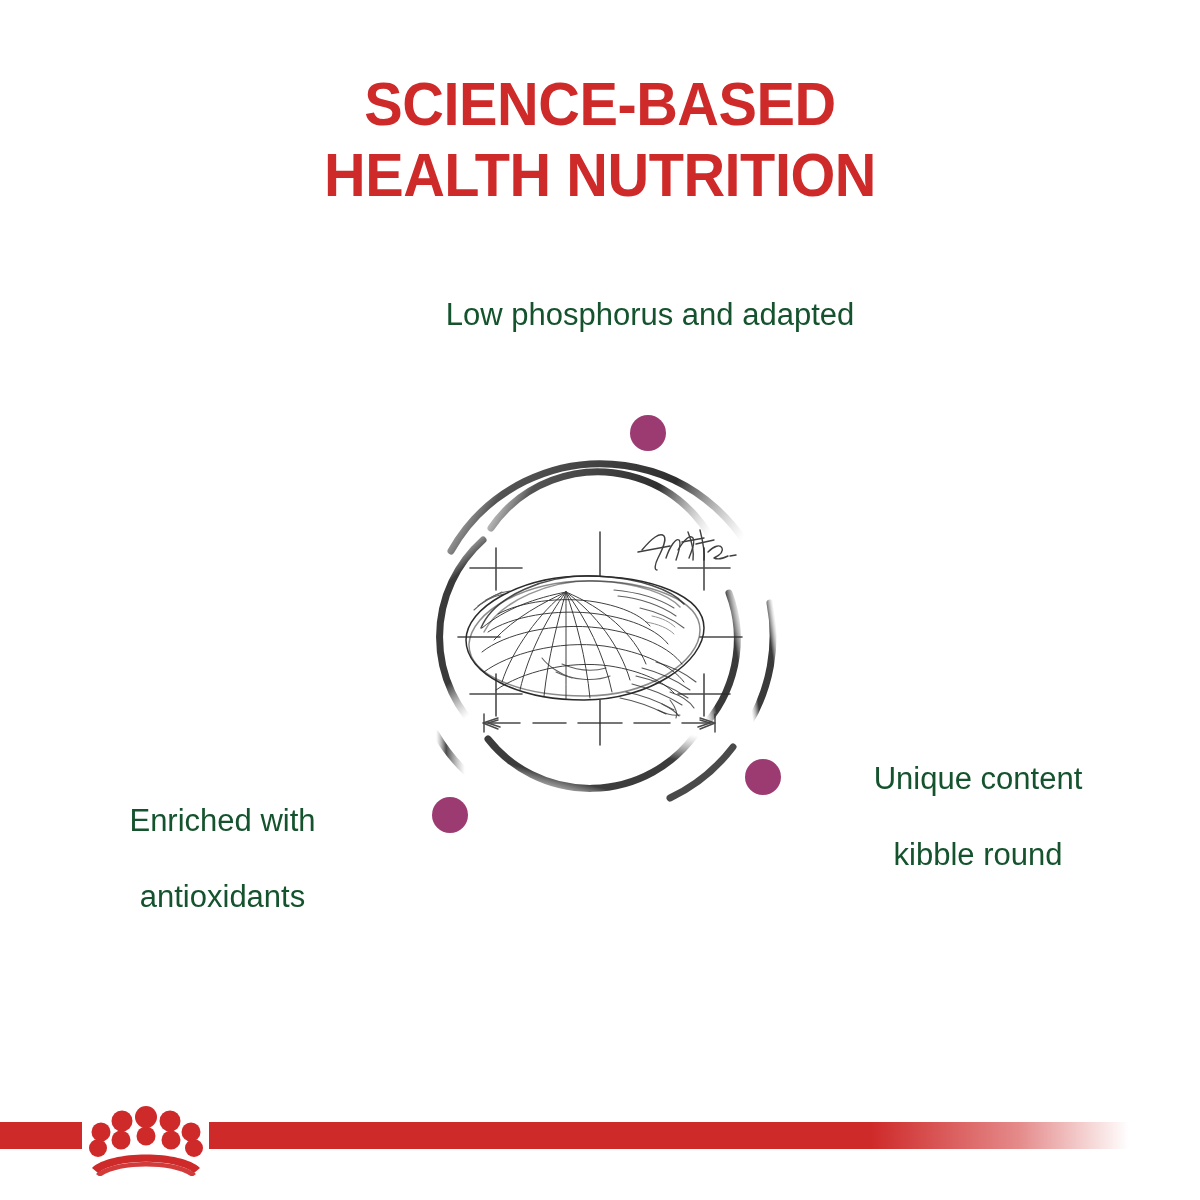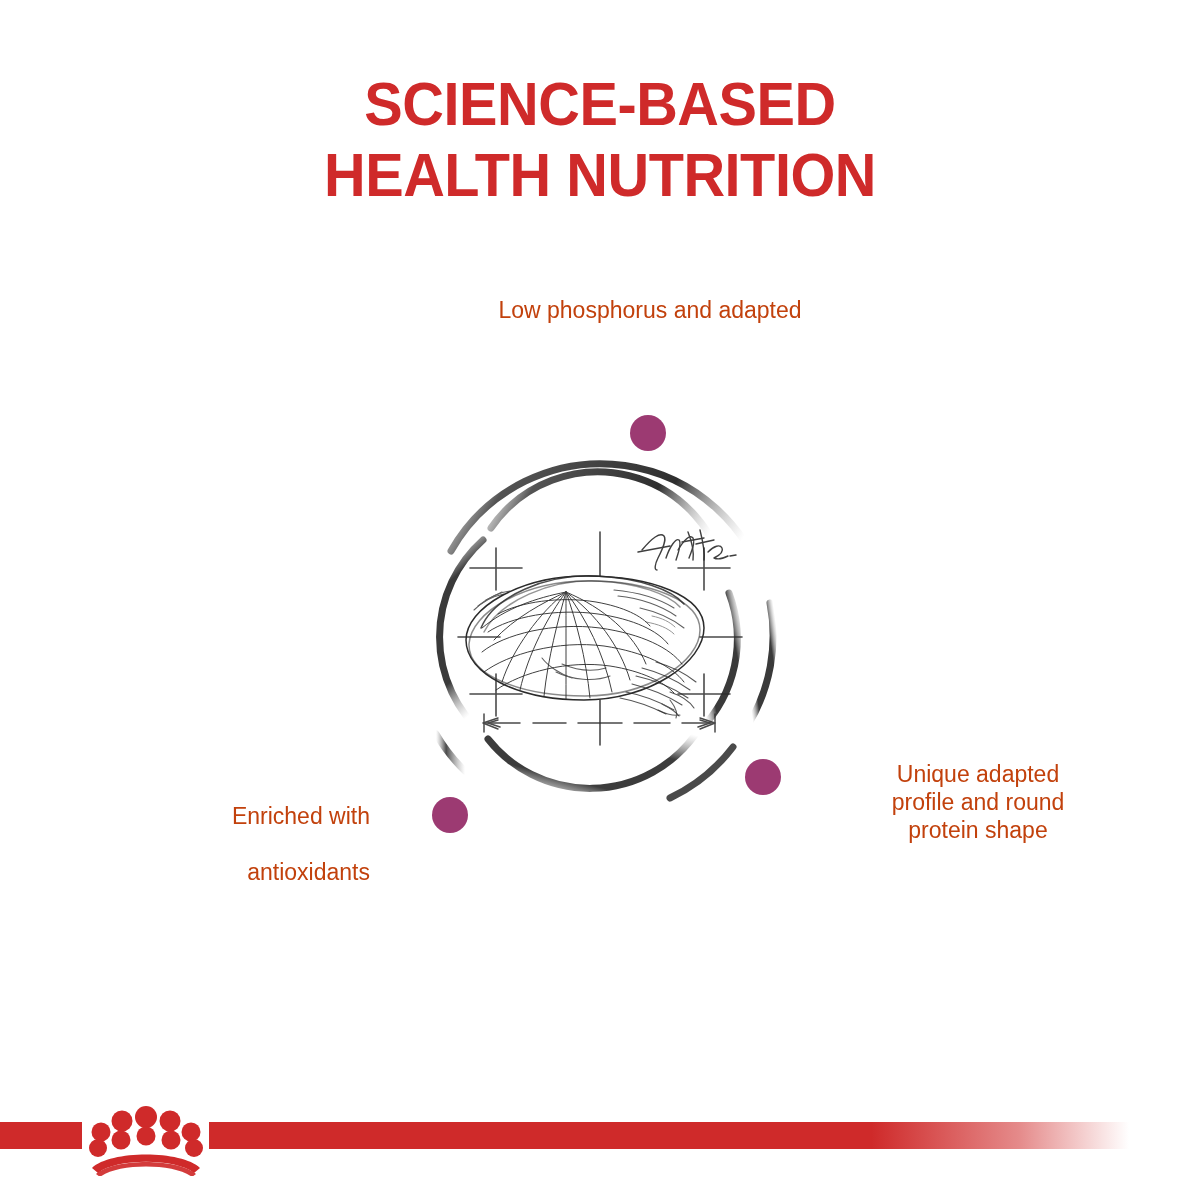--- a/index.html
+++ b/index.html
@@ -37,42 +37,41 @@
     transform-origin: 50% 0;
   }
   .headline .line {
     display: block;
     white-space: nowrap;
   }
 
   
   .label {
     position: absolute;
-    color: #c2410c;
-    font-size: 23px;
+    color: #14532d;
+    font-size: 31px;
     line-height: 1.22;
     text-align: center;
     font-family: "Liberation Sans", sans-serif;
     font-weight: 400;
   }
   #label-top {
     left: 340px;
     top: 296px;
     width: 620px;
   }
   #label-right {
     left: 828px;
     top: 760px;
     width: 300px;
   }
   #label-left {
     left: 75px;
     top: 802px;
     width: 295px;
-    text-align: right;
   }
 
   
   #diagram {
     position: absolute;
     left: 370px;
     top: 400px;
     width: 470px;
     height: 480px;
   }
@@ -122,23 +121,23 @@
   <h1 class="headline">
     <span class="line">SCIENCE-BASED</span>
     <span class="line">HEALTH NUTRITION</span>
   </h1>
 
   <div class="label" id="label-top">
     <span>Low phosphorus and adapted</span><br>
   </div>
 
   <div class="label" id="label-right">
-    <span>Unique adapted</span><br>
-    <span>profile and round</span><br>
-    <span>protein shape</span>
+    <span>Unique content</span><br>
+    <br>
+    <span>kibble round</span>
   </div>
 
   <div class="label" id="label-left">
     <span>Enriched with</span><br>
     <br>
     <span>antioxidants</span>
   </div>
 
   <div id="diagram">
     <svg viewBox="0 0 470 480" xmlns="http://www.w3.org/2000/svg">

